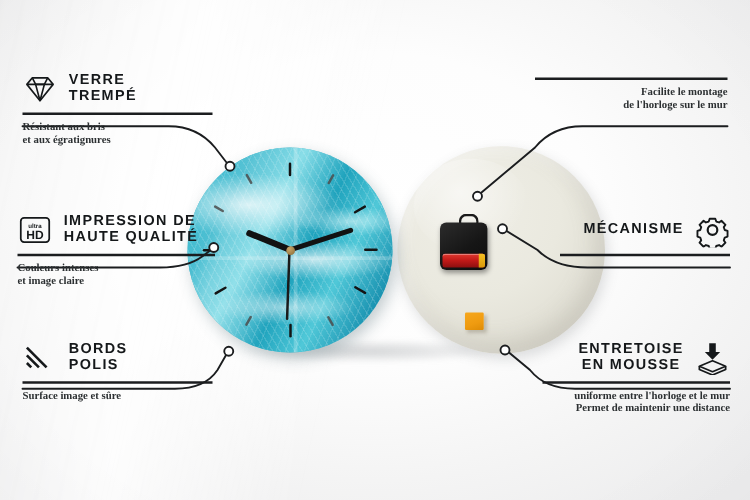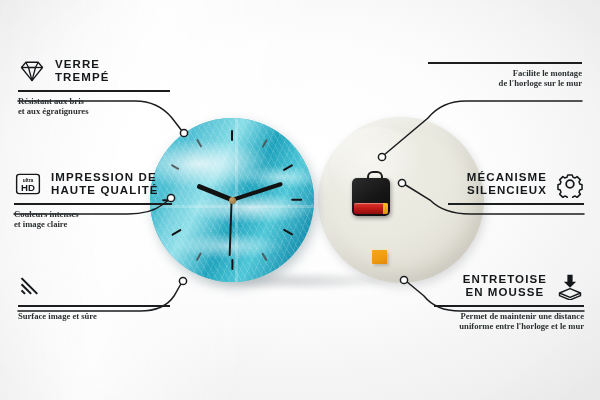--- a/index.html
+++ b/index.html
@@ -233,41 +233,44 @@
 
   <div class="callout c-bords">
     <div class="co-head">
       <svg class="ico" viewBox="0 0 32 32">
         <g stroke="#15181a" stroke-width="2.4" stroke-linecap="butt">
           <line x1="4" y1="7" x2="22" y2="25"></line>
           <line x1="4" y1="14" x2="15" y2="25"></line>
           <line x1="4" y1="21" x2="8" y2="25"></line>
         </g>
       </svg>
+      <div>
+        <div class="co-title">BORDS</div>
+        <div class="co-title">POLIS</div>
+      </div>
     </div>
     <div class="co-rule"></div>
     <div class="co-desc">
       <div>Surface image et sûre</div>
       <div></div>
     </div>
   </div>
 
   <div class="callout c-poig">
     <div class="co-rule"></div>
     <div class="co-desc right">
       <div>Facilite le montage</div>
       <div>de l'horloge sur le mur</div>
     </div>
   </div>
 
   <div class="callout c-meca">
     <div class="co-head right">
       <div style="text-align:right">
         <div class="co-title">MÉCANISME</div>
-        <div class="co-title">SILENCIEUX</div>
       </div>
       <svg class="ico" viewBox="0 0 32 32">
         <g fill="none" stroke="#15181a" stroke-width="2" stroke-linejoin="round">
           <path d="M13 4 h6 l1 3 3 1 2.5-1.8 4.3 4.3 -1.8 2.5 1 3 3 1 v6 l-3 1 -1 3 1.8 2.5 -4.3 4.3 -2.5-1.8 -3 1 -1 3 h-6 l-1-3 -3-1 -2.5 1.8 -4.3-4.3 1.8-2.5 -1-3 -3-1 v-6 l3-1 1-3 -1.8-2.5 4.3-4.3 2.5 1.8 3-1 Z" transform="scale(0.86) translate(2.6,2.6)"></path>
           <circle cx="16" cy="16" r="4.4"></circle>
         </g>
       </svg>
     </div>
     <div class="co-rule"></div>
   </div>
@@ -281,18 +284,18 @@
       <svg class="ico" viewBox="0 0 32 32">
         <g fill="none" stroke="#15181a" stroke-width="1.6" stroke-linejoin="round">
           <path d="M13 3 h6 v8 h4 l-7 7 -7-7 h4 Z" fill="#15181a" stroke="none"></path>
           <path d="M16 19 L28 24 L16 29 L4 24 Z"></path>
           <path d="M4 24 v3 L16 32 L28 27 v-3"></path>
         </g>
       </svg>
     </div>
     <div class="co-rule"></div>
     <div class="co-desc right">
+      <div>uniforme entre l'horloge et le mur</div>
       <div>Permet de maintenir une distance</div>
-      <div>uniforme entre l'horloge et le mur</div>
     </div>
   </div>
 
 </div>
 
 </body></html>

